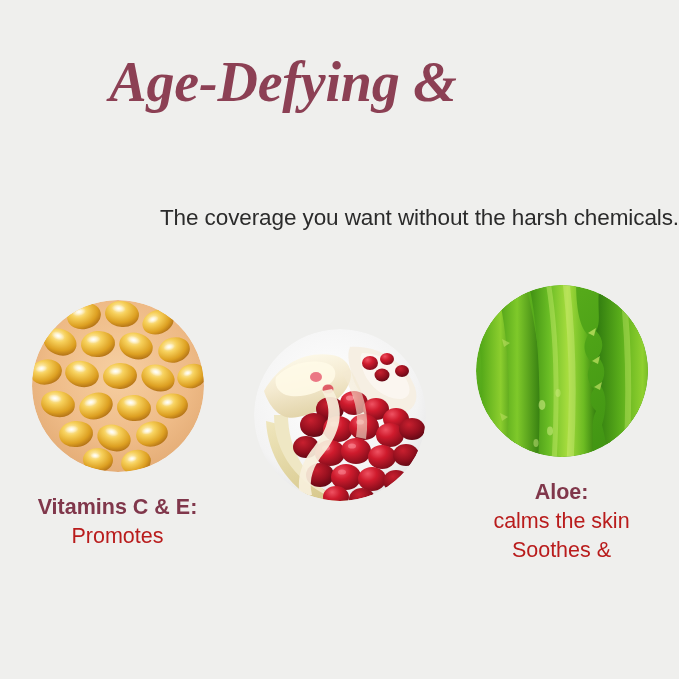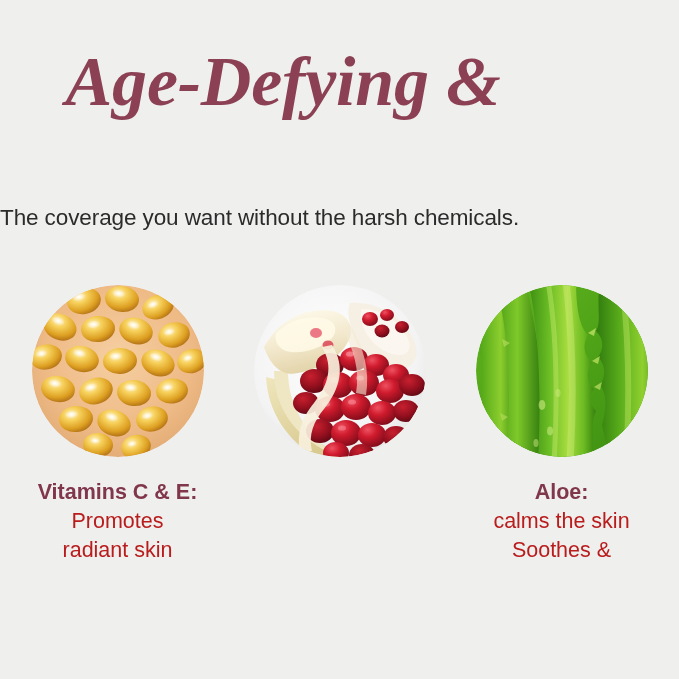--- a/index.html
+++ b/index.html
@@ -24,54 +24,54 @@
   
   .headline {
     position: absolute;
     top: 50px;
     left: 0;
     width: 566px;
     text-align: center;
     font-family: "Liberation Serif", serif;
     font-style: italic;
     font-weight: 700;
-    font-size: 70px;
+    font-size: 56px;
     line-height: 64px;
     color: #8c4054;
     letter-spacing: -0.2px;
   }
   .headline .hl-line {
     display: block;
     white-space: nowrap;
   }
 
   
   .subtitle {
     position: absolute;
     top: 203px;
     left: 0;
     width: 679px;
-    text-align: left;
+    text-align: right;
     font-family: "Liberation Sans", sans-serif;
     font-weight: 400;
     font-size: 22.5px;
     line-height: 30px;
     color: #2b2b2b;
     letter-spacing: -0.1px;
   }
 
   
   .columns {
     position: absolute;
     top: 285px;
     left: 0;
     width: 679px;
     display: flex;
     justify-content: center;
-    align-items: flex-start;
+    align-items: center;
   }
   .column {
     width: 222px;
     display: flex;
     flex-direction: column;
     align-items: center;
   }
   .circle {
     width: 172px;
     height: 172px;
@@ -237,21 +237,20 @@
                 <ellipse rx="15" ry="12" fill="url(#gel)"></ellipse>
                 <ellipse cx="-3" cy="-4" rx="5" ry="3" fill="url(#gelHi)"></ellipse>
               </g>
             </g>
           </g>
         </svg>
       </div>
       <div class="caption">
         <span class="caption-title">Vitamins C &amp; E:</span>
         <span class="caption-desc">Promotes</span>
-        <span class="caption-desc">radiant skin</span>
       </div>
     </div>
 
     <div class="column">
       <div class="circle">
         <svg viewBox="0 0 172 172" xmlns="http://www.w3.org/2000/svg">
           <defs>
             <radialGradient id="pomBg" cx="45%" cy="38%" r="72%">
               <stop offset="0%" stop-color="#ffffff"></stop>
               <stop offset="70%" stop-color="#f3f3f3"></stop>

